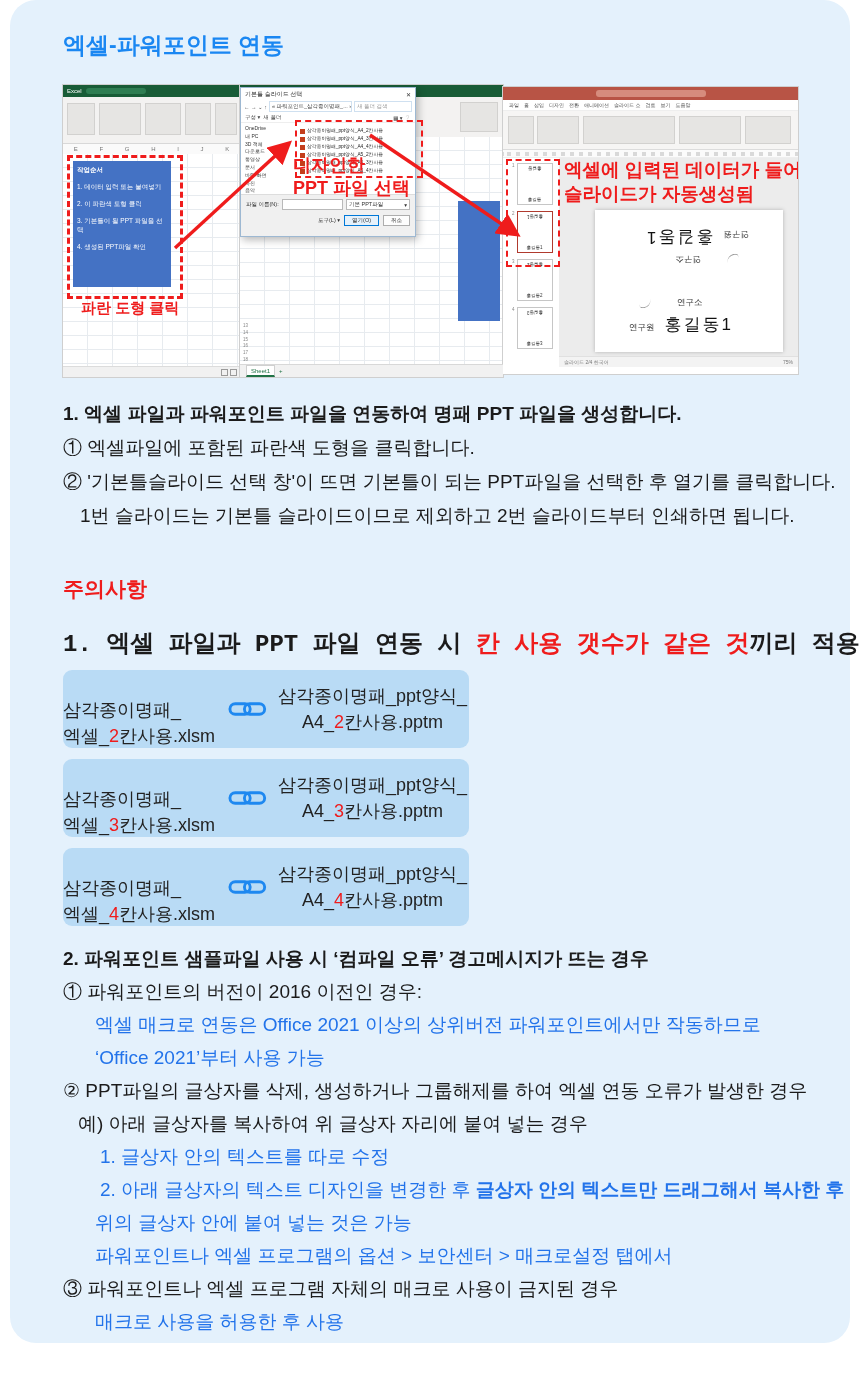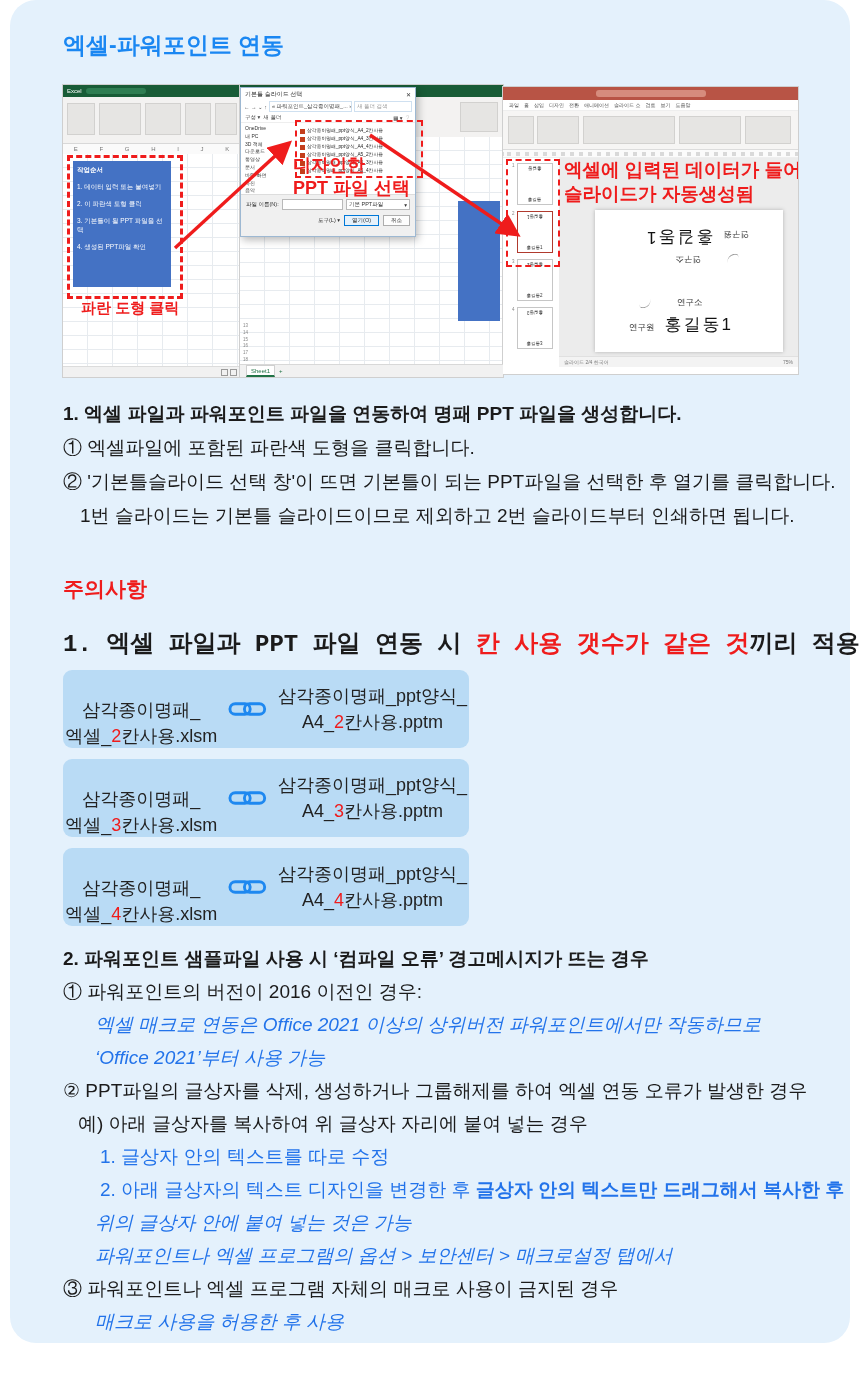--- a/index.html
+++ b/index.html
@@ -91,26 +91,26 @@
 
   
   .s1{margin-top:20px;font-size:19px;color:#1b1b1b;}
   .tline{line-height:34px;white-space:nowrap;}
   .s2 .tline{line-height:33px;}
   .bold{font-weight:bold;}
   .blue{color:#2273ea;}
   .red{color:#ef1c1c;}
   .ind15{padding-left:15px;}
   .ind17{padding-left:17px;}
-  .ind32{padding-left:32px;font-style:italic;}
+  .ind32{padding-left:32px;}
   .ind37{padding-left:37px;}
   .caution-title{margin-top:42px;font-size:21px;font-weight:bold;color:#ef1c1c;line-height:28px;}
   .rule1{margin-top:28px;font-size:24px;font-weight:bold;color:#1b1b1b;line-height:28px;white-space:nowrap;font-family:Liberation Mono, monospace;}
   .link-card{width:406px;height:78px;background:#b9dbf5;border-radius:9px;margin-top:11px;display:flex;align-items:center;justify-content:center;gap:9px;font-size:18px;line-height:26px;color:#222;}
-  .lc-left{width:162px;text-align:center;margin-top:28px;}
+  .lc-left{width:162px;text-align:left;margin-top:28px;}
   .lc-right{width:200px;text-align:center;}
   .s2{margin-top:16px;font-size:19px;color:#1b1b1b;}
 </style>
 </head>
 <body>
 
 <div class="card">
 
   <h1 class="page-title">엑셀-파워포인트 연동</h1>
 

